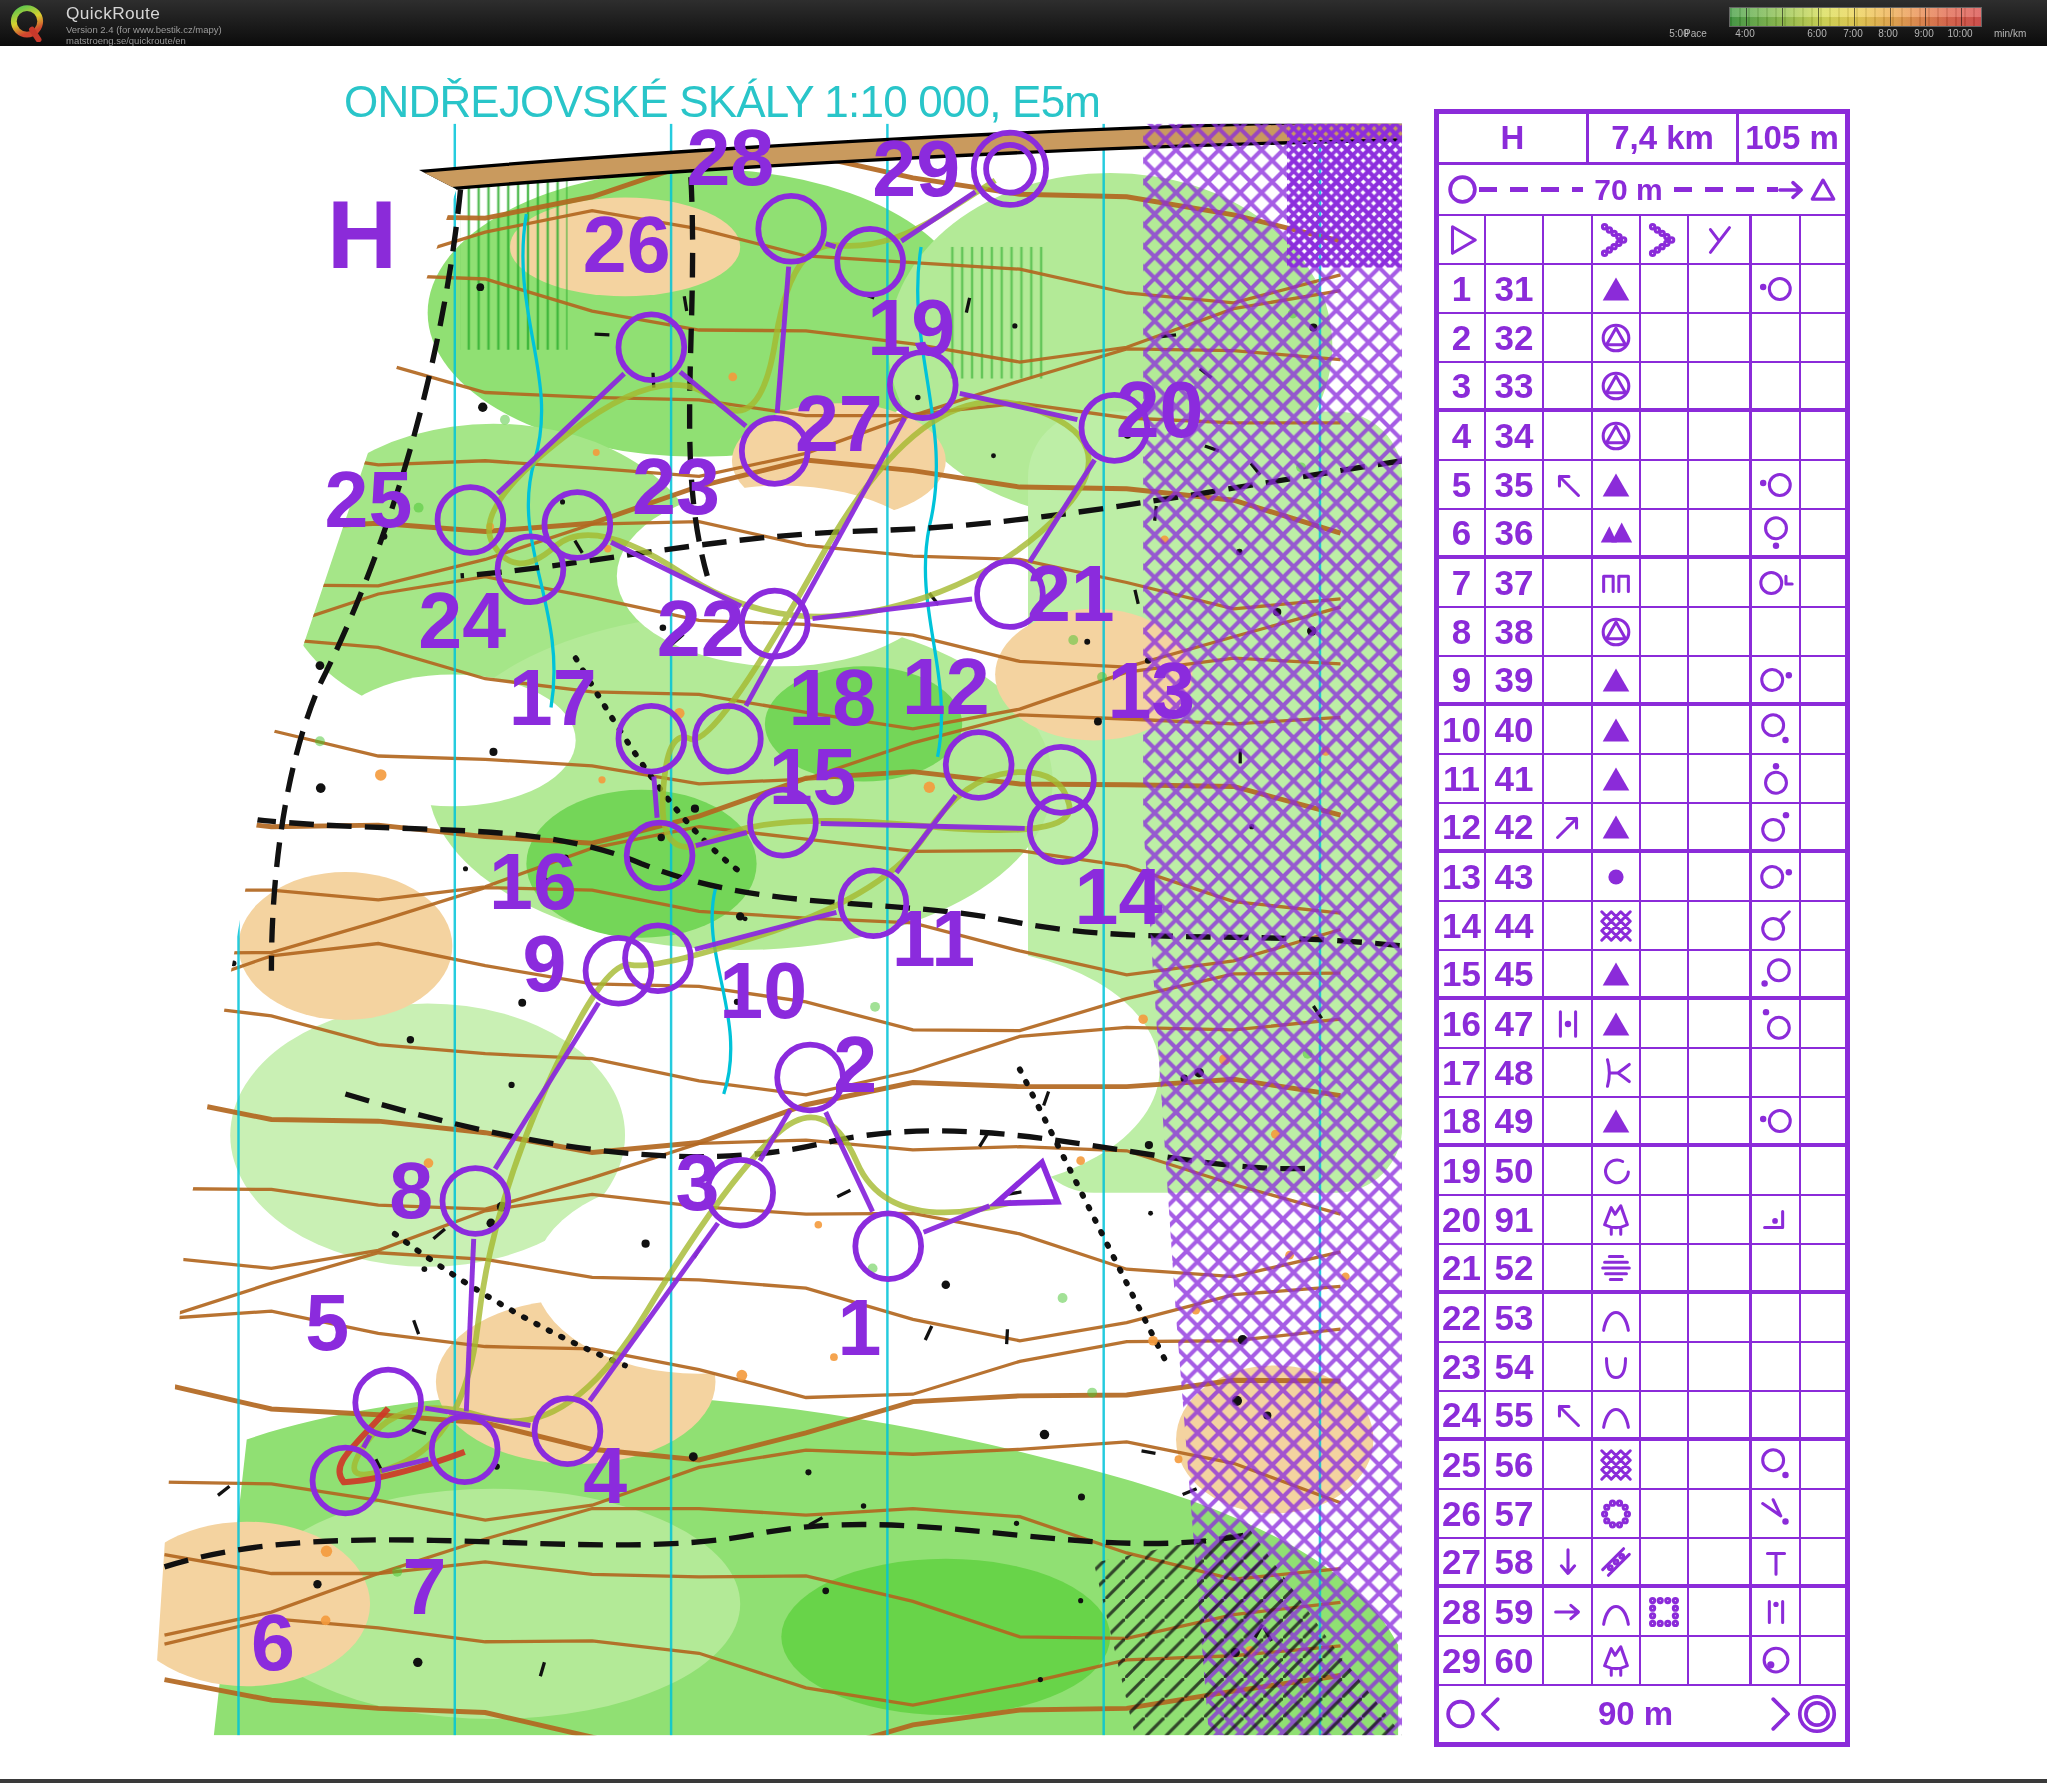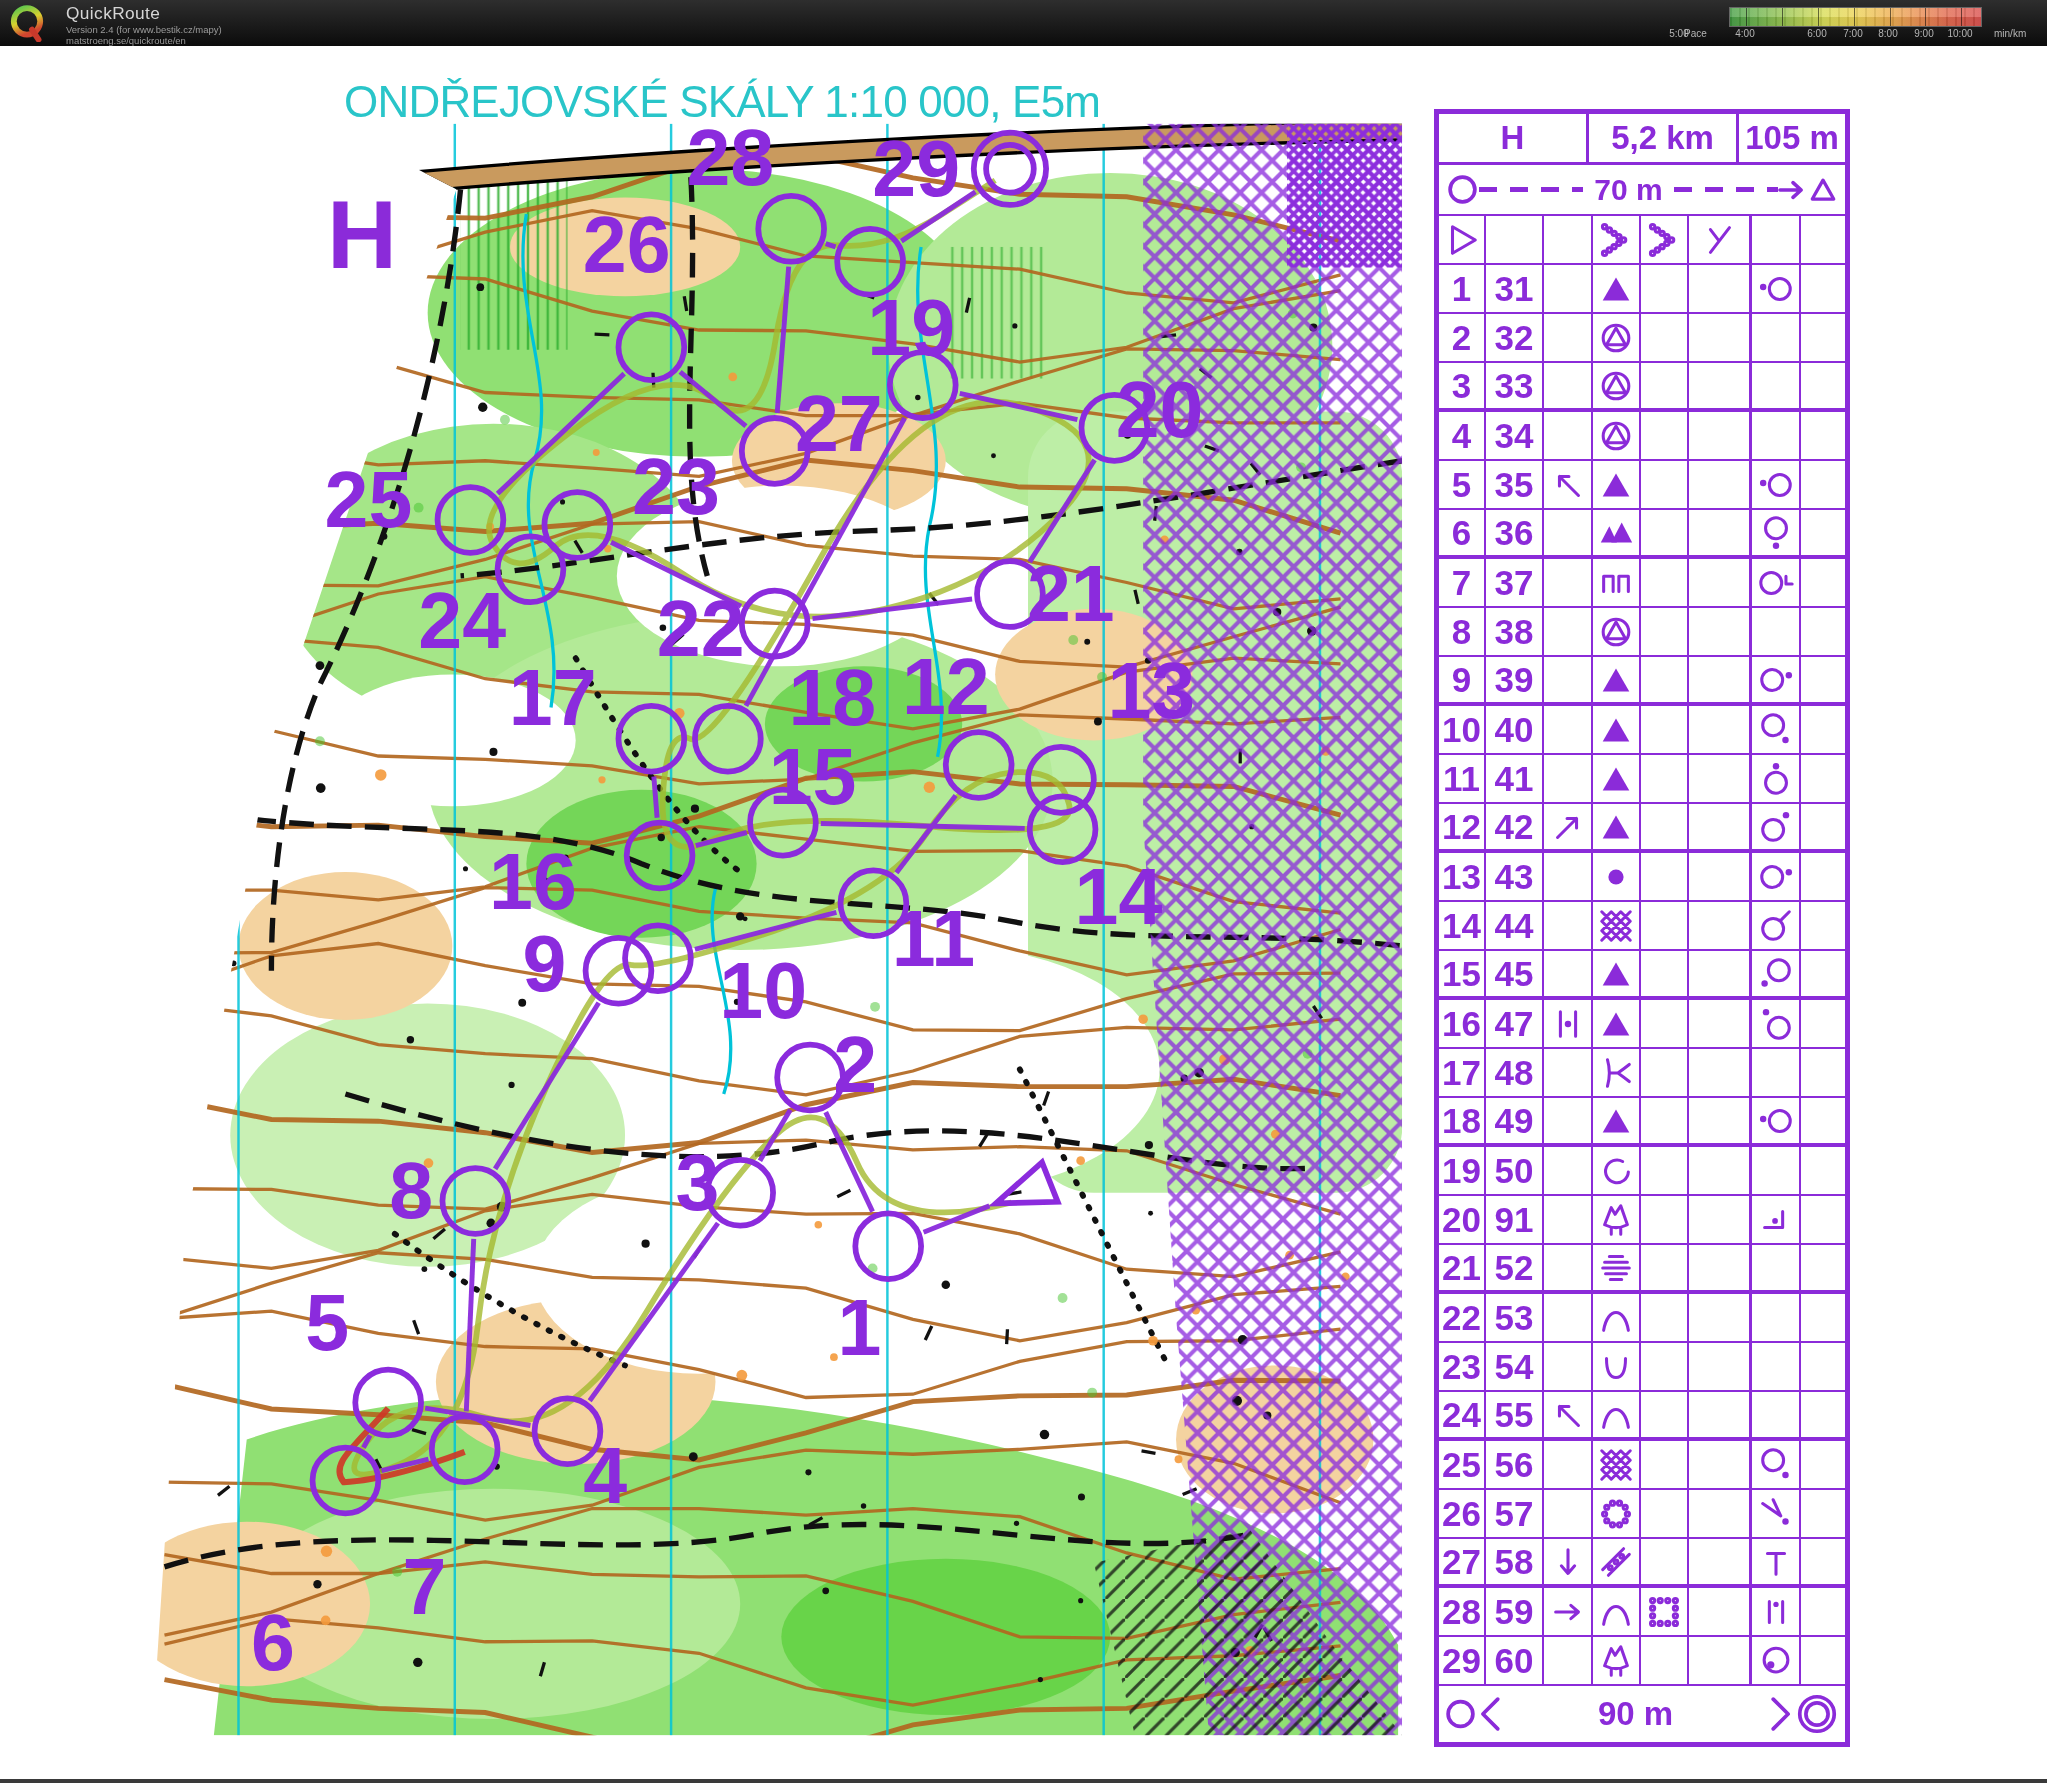--- a/index.html
+++ b/index.html
@@ -426,21 +426,21 @@
       <circle cx="1228" cy="205" r="44" stroke="#8b2bdd" stroke-width="7" fill="none"></circle>
       <circle cx="1228" cy="205" r="29" stroke="#8b2bdd" stroke-width="7" fill="none"></circle>
     </g>
   </svg>
 <div class="map-title">ONDŘEJOVSKÉ SKÁLY 1:10 000, E5m</div>
 <div class="course-label">H</div>
 
 <div class="card">
   <div class="card-head-row">
     <div class="ch ch1">H</div>
-    <div class="ch ch2">5,2 km</div>
+    <div class="ch ch2">7,4 km</div>
     <div class="ch ch3">105 m</div>
   </div>
   <div class="dist-row">
     <svg class="cardsvg" width="33" height="33" viewBox="0 0 40 40">
       <circle cx="20" cy="20" r="15" stroke-width="4.5"></circle>
       </svg>
     <div class="dashline"></div>
     <span class="dist-text">70 m</span>
     <div class="dashline"></div>
     <svg class="cardsvg" width="30" height="26" viewBox="0 0 36 32">

